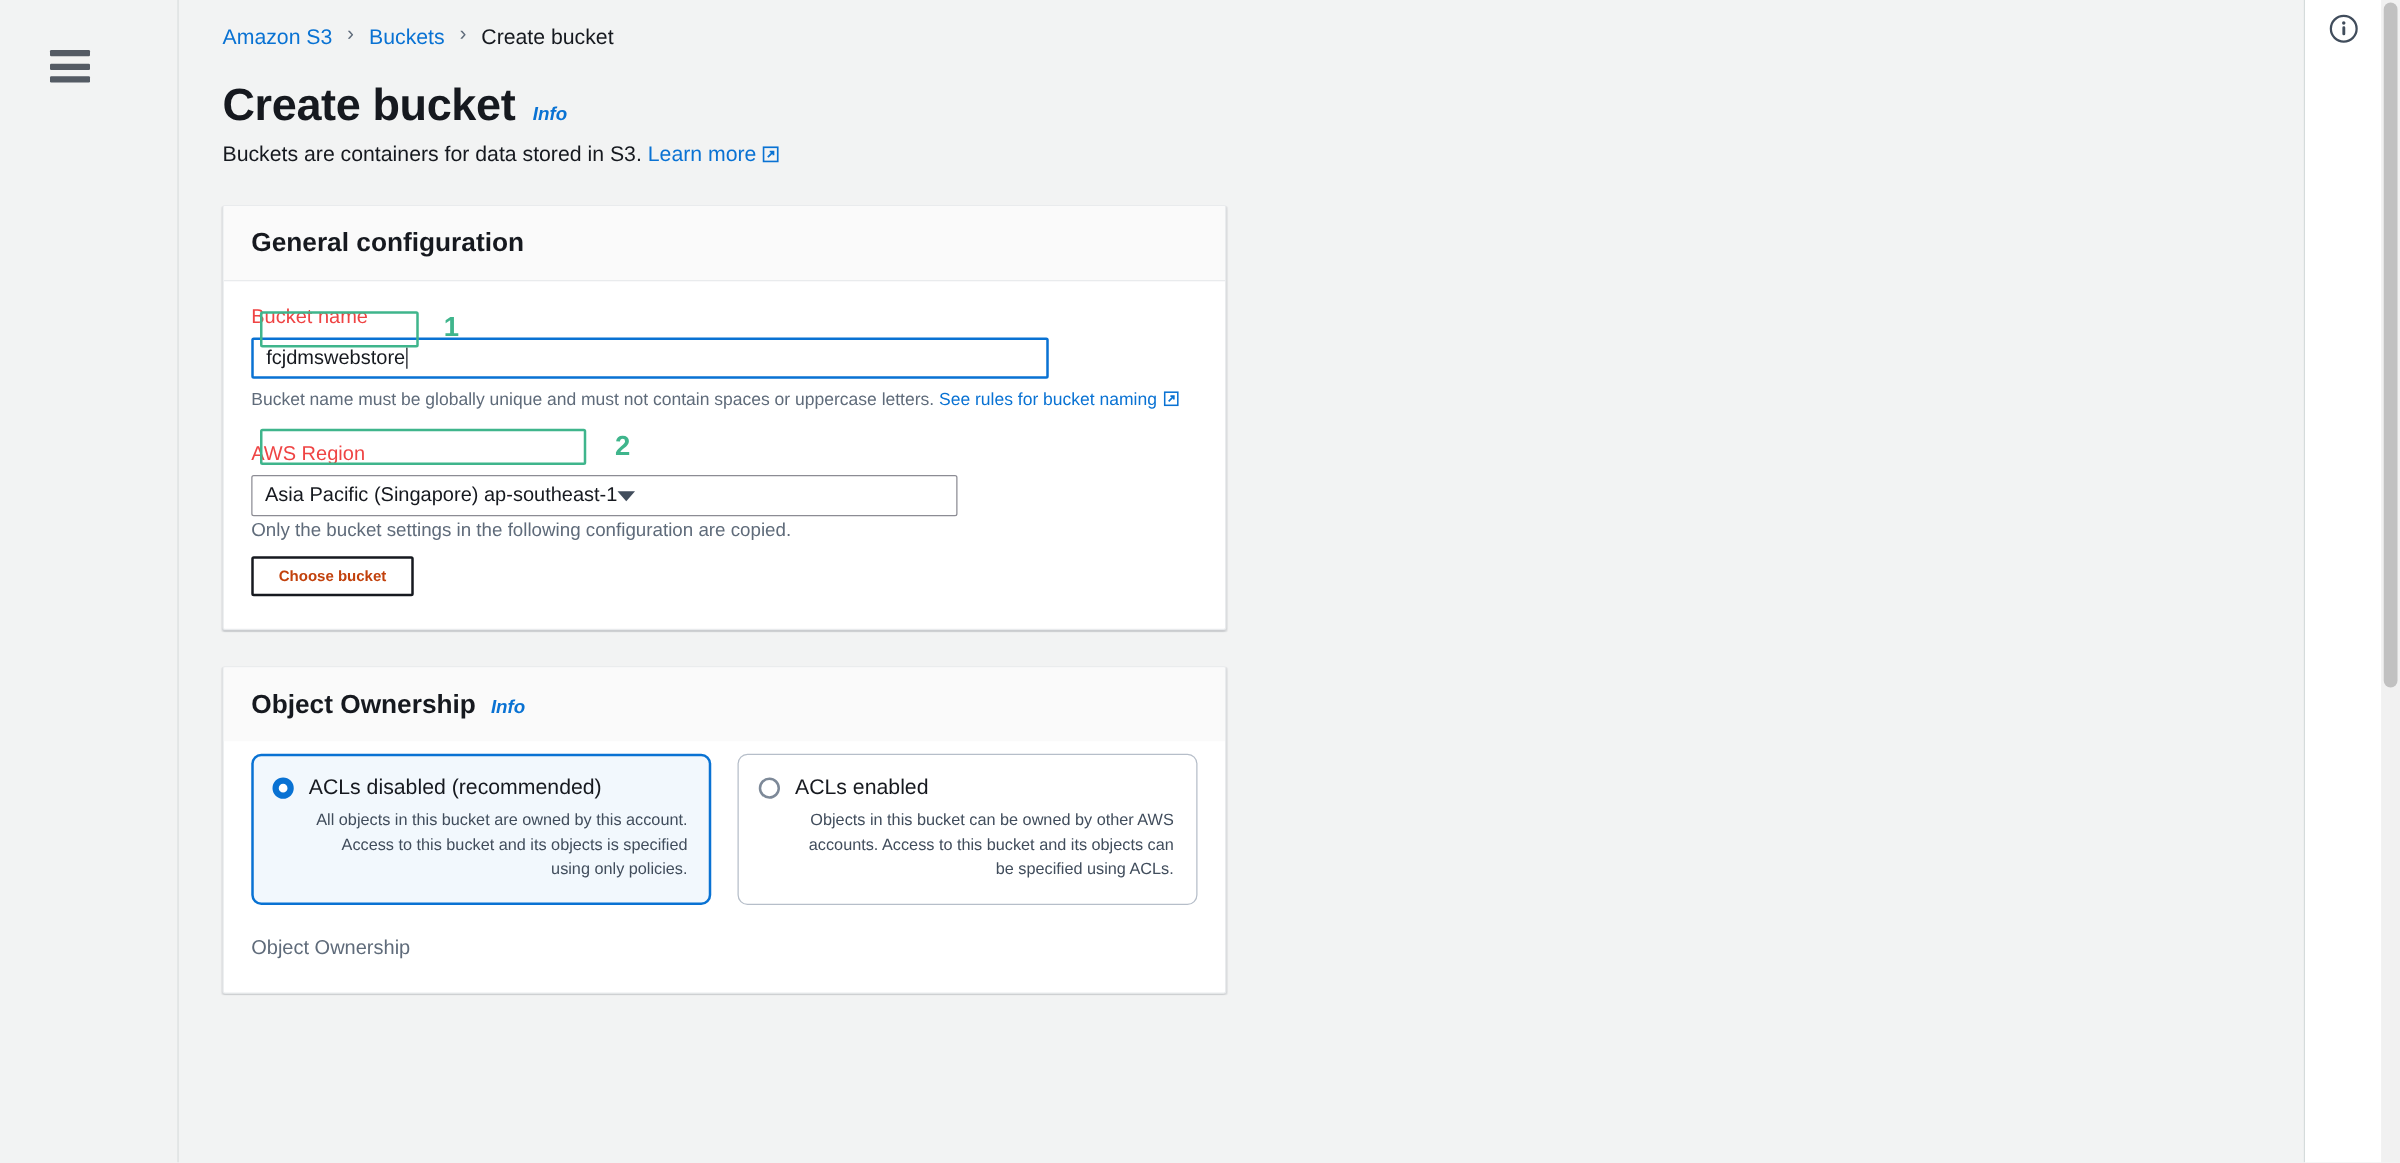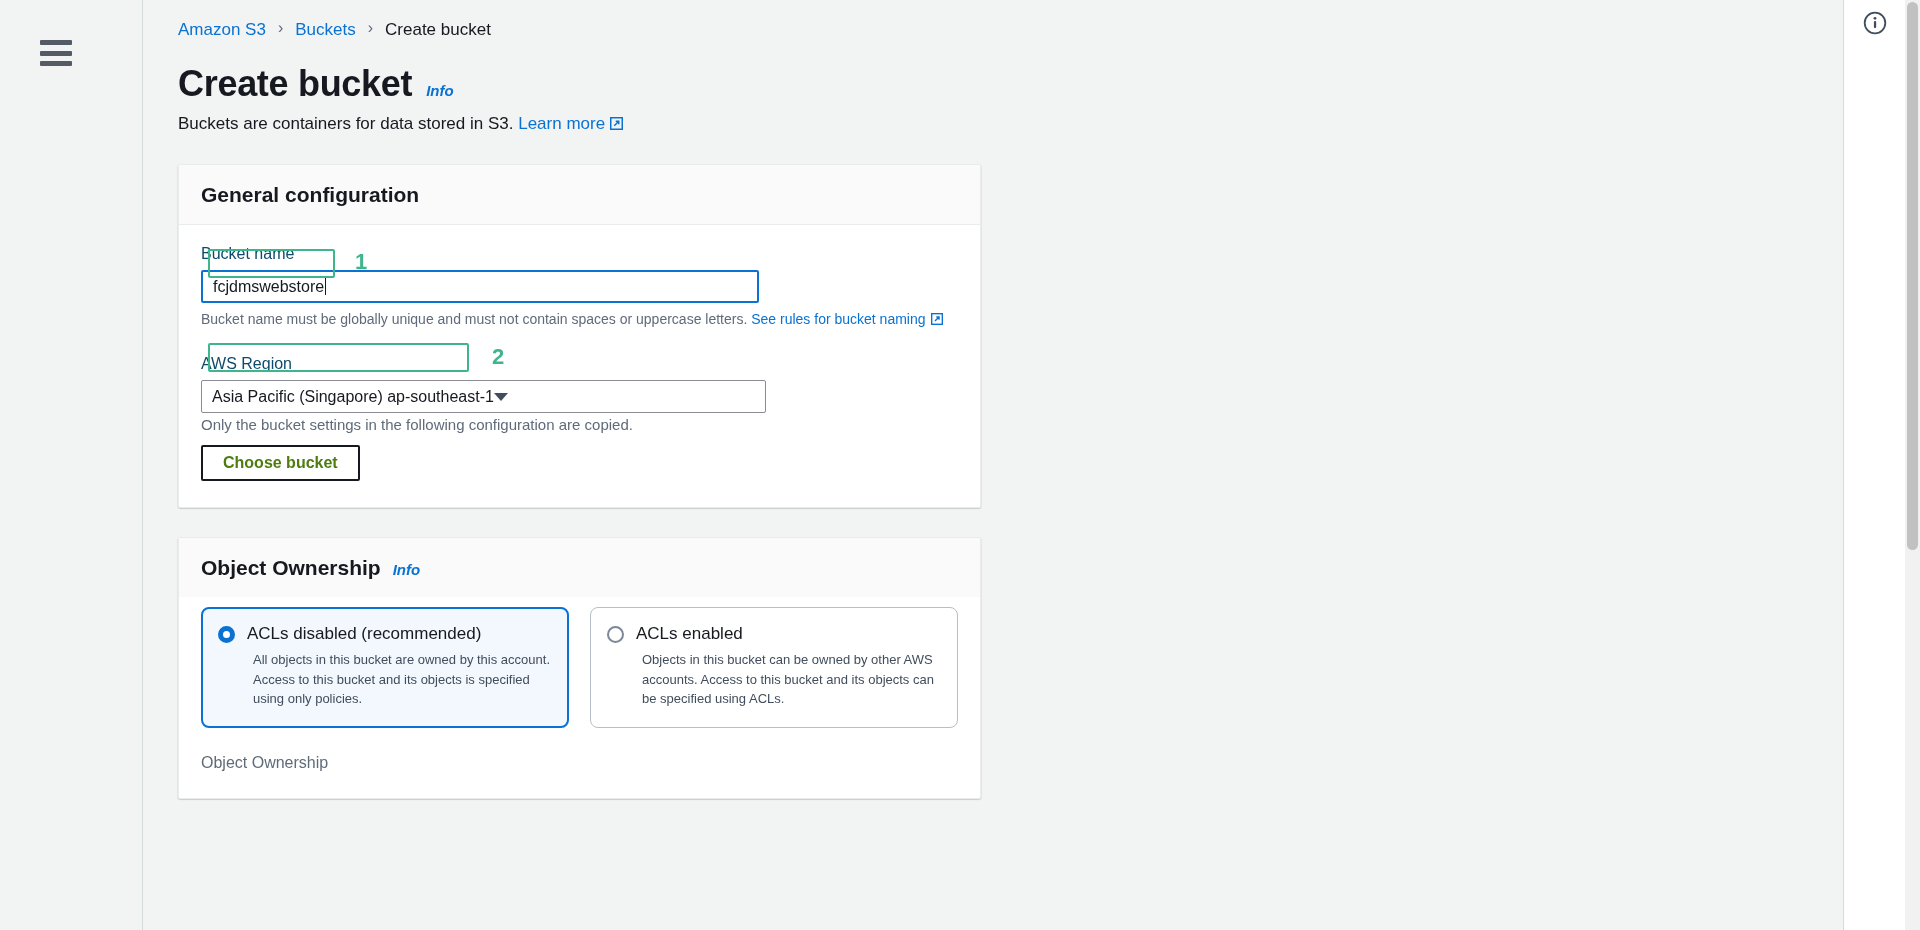--- a/index.html
+++ b/index.html
@@ -138,34 +138,34 @@
     font-size: 15px;
     color: #414d5c;
     line-height: 1.42;
     max-width: 745px;
   }
   .card-body { padding: 20px 22px 26px 22px; }
 
   
   .field-label {
     font-size: 16px;
-    color: #0c4a6e;
+    color: #ef4444;
     margin-bottom: 7px;
   }
   .field-sublabel {
     font-size: 15px;
     color: #5f6b7a;
     margin-top: 3px;
     margin-bottom: 12px;
   }
   .italic { font-style: italic; }
 
   .input-wrap { position: relative; width: 565px; }
   .text-input {
-    width: 558px;
+    width: 638px;
     height: 33px;
     border: 2px solid #0972d3;
     border-radius: 2px;
     background: #fff;
     font-size: 16px;
     color: #16191f;
     padding: 0 10px;
     display: flex;
     align-items: center;
     outline: none;
@@ -204,41 +204,42 @@
     border-left: 7px solid transparent;
     border-right: 7px solid transparent;
     border-top: 8px solid #414d5c;
   }
 
   .btn {
     display: inline-block;
     border: 2px solid #16191f;
     border-radius: 20px;
     background: #fff;
-    color: #4d7c0f;
-    font-size: 16px;
+    color: #c2410c;
+    font-size: 12px;
     font-weight: 700;
     padding: 7px 20px;
     cursor: pointer;
     border-radius: 2px;
   }
 
   
   .radio-row {
     display: flex;
     gap: 21px;
     margin-top: 4px;
   }
   .radio-card {
     width: 371px;
     border: 1px solid #b6bec9;
     border-radius: 8px;
     background: #fff;
     padding: 16px 18px 18px 16px;
     cursor: pointer;
+    text-align: right;
   }
   .radio-card.selected {
     border: 2px solid #0972d3;
     background: #f2f8fd;
     padding: 15px 17px 17px 15px;
   }
   .radio-head {
     display: flex;
     align-items: center;
     gap: 12px;

